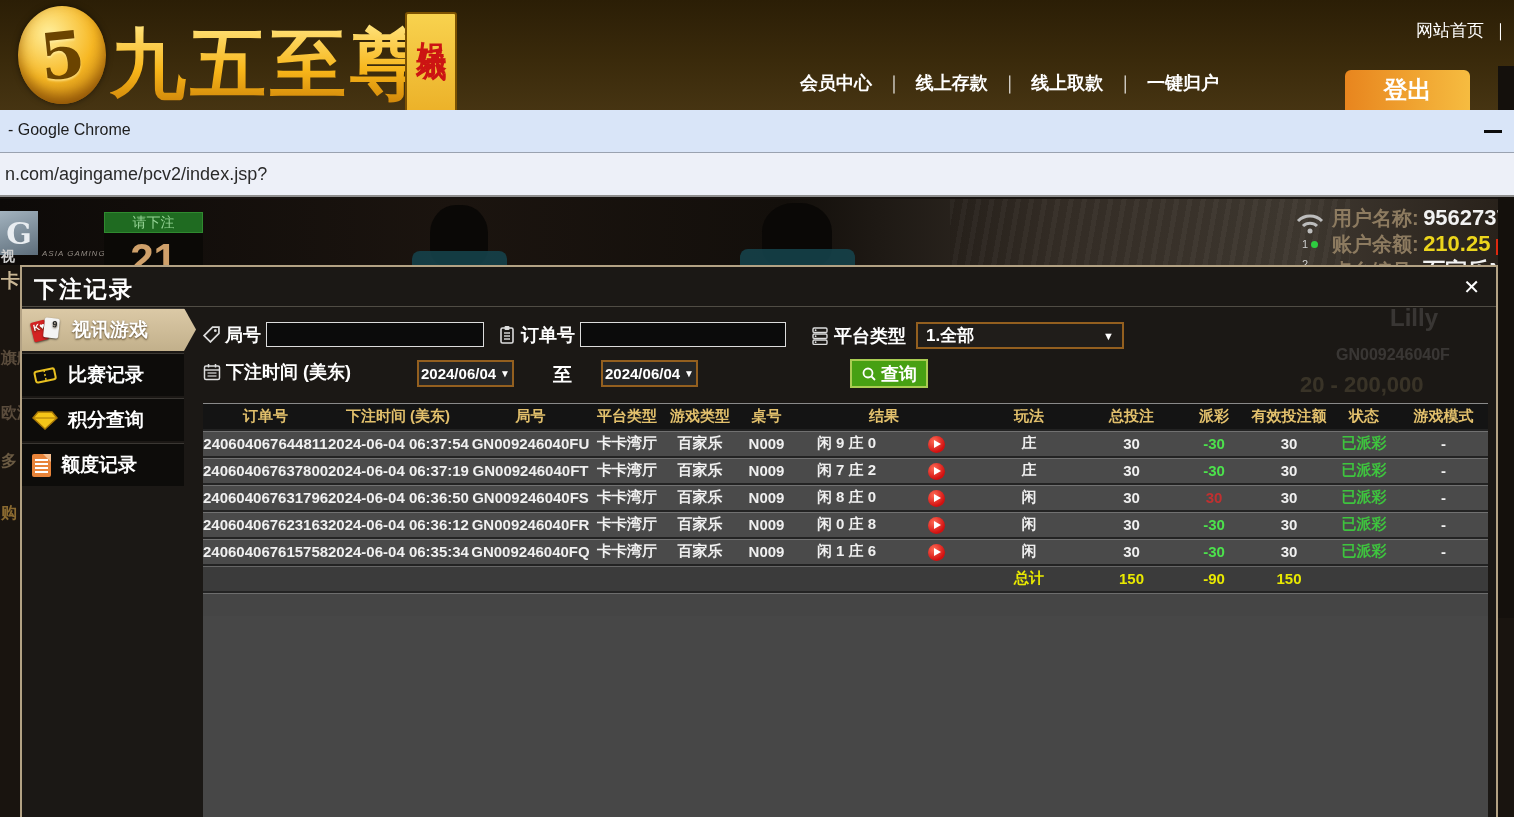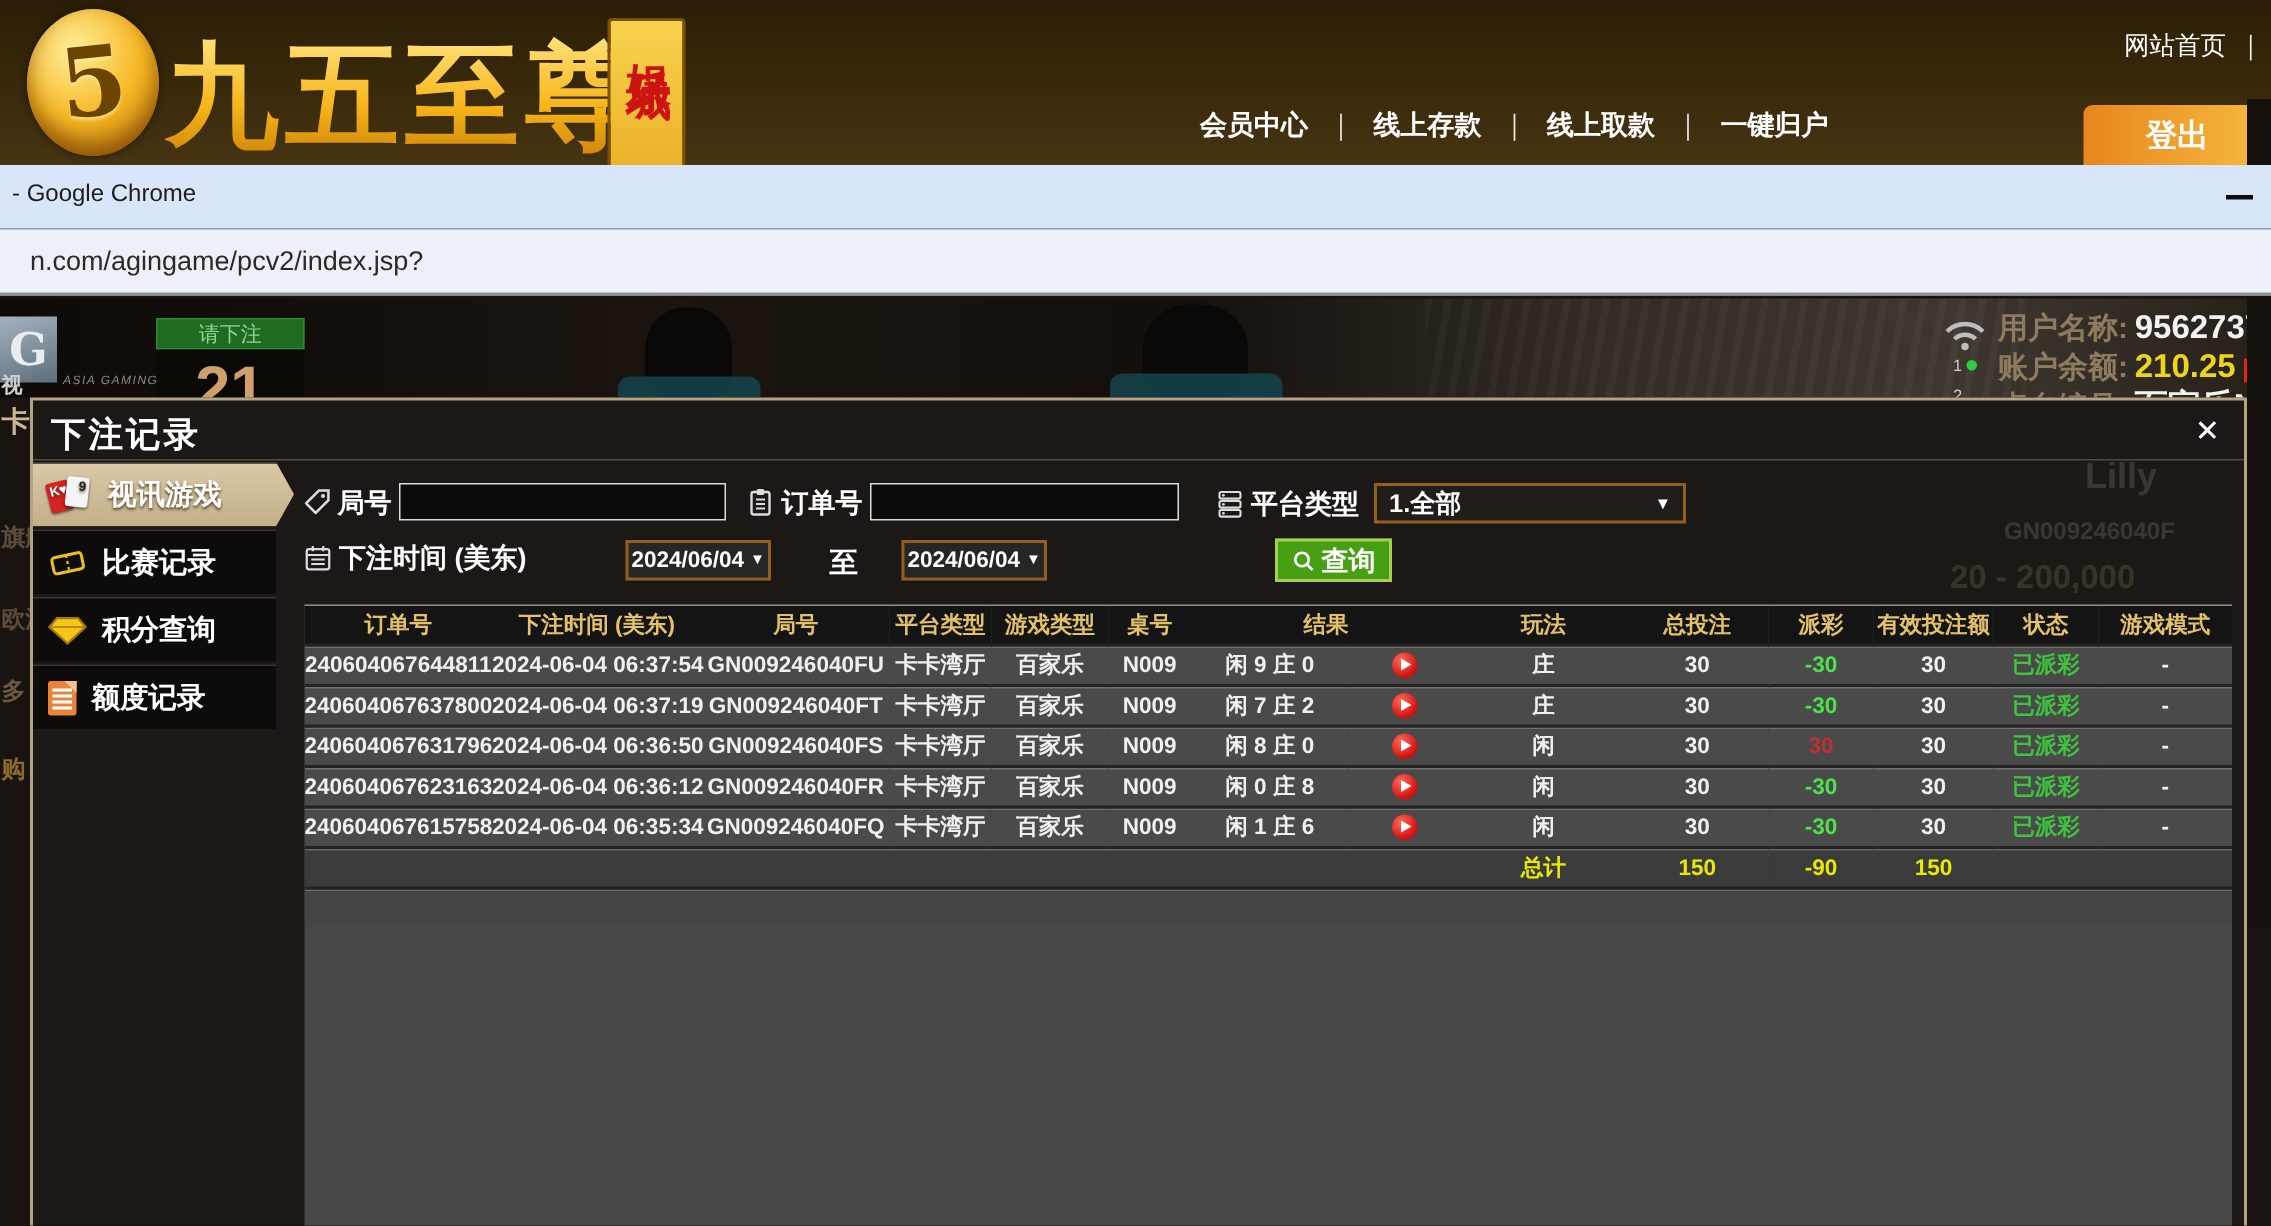--- a/index.html
+++ b/index.html
@@ -26,33 +26,33 @@
   .logo-banner { position:absolute; left:405px; top:12px; width:52px; height:130px;
     background:linear-gradient(180deg,#f8d24e,#e8a81e); border:2px solid #7c5202; border-radius:3px;
     display:flex; justify-content:center; padding-top:4px; }
   .logo-banner span { writing-mode:vertical-rl; text-orientation:upright; color:#cc1413;
     font-size:30px; font-weight:bold; letter-spacing:4px; }
   .home-links { position:absolute; left:1416px; top:19px; color:#fff; font-size:17px;
     white-space:nowrap; display:flex; gap:8px;font-family:Liberation Serif, serif; }
   .main-nav { position:absolute; left:800px; top:71px; display:flex; align-items:center; gap:13px;
     color:#fff; font-size:18px; font-weight:bold; white-space:nowrap; }
   .main-nav .sep { font-weight:normal; opacity:.9; }
-  .logout-btn { position:absolute; left:1389px; top:70px; width:125px; height:40px;
+  .logout-btn { position:absolute; left:1345px; top:70px; width:125px; height:40px;
     background:linear-gradient(90deg,#e8851e,#f6bc40); border-radius:6px 6px 0 0;
-    color:#fff; font-size:21px; font-weight:bold; display:flex; align-items:center; justify-content:center;
+    color:#fff; font-size:24px; font-weight:bold; display:flex; align-items:center; justify-content:center;
     cursor:pointer; }
 
   
   .chrome-bar { position:absolute; left:0; top:110px; width:1514px; height:43px; background:#d9e5f8;
     border-bottom:1px solid #9aa2b0; z-index:70; }
   .chrome-title { position:absolute; left:8px; top:11px; font-size:16px; color:#1c1c1c; }
   .minimize-btn { position:absolute; right:12px; top:20px; width:18px; height:3px; background:#0c0c0c; cursor:pointer; }
   .url-bar { position:absolute; left:0; top:153px; width:1514px; height:44px; background:#edf0f8;
     border-bottom:2px solid #8f8f8f; z-index:70; display:flex; align-items:center; }
-  .url-text { padding-left:20px; font-size:18px; color:#2a2a2a; }
+  .url-text { padding-left:5px; font-size:18px; color:#2a2a2a; }
 
   
   .game { position:absolute; left:0; top:199px; width:1514px; height:618px; background:#19140f; z-index:20; }
   .video-strip { position:absolute; left:0; top:0; width:1514px; height:66px; overflow:hidden;
     background:linear-gradient(90deg,#0d0a08 0%,#1b140f 30%,#130f0b 52%,#342d26 70%,#3f3830 86%,#272019 100%); }
   .wall-tex { position:absolute; left:950px; top:0; width:400px; height:66px; opacity:.5;
     background:repeating-linear-gradient(100deg, rgba(255,255,255,.06) 0 5px, rgba(0,0,0,.05) 5px 13px); }
   .silhouette { position:absolute; background:#0a0806; border-radius:45% 45% 30% 30%; }
   .sil1 { left:430px; top:6px; width:58px; height:62px; }
   .sil2 { left:762px; top:4px; width:70px; height:64px; }

